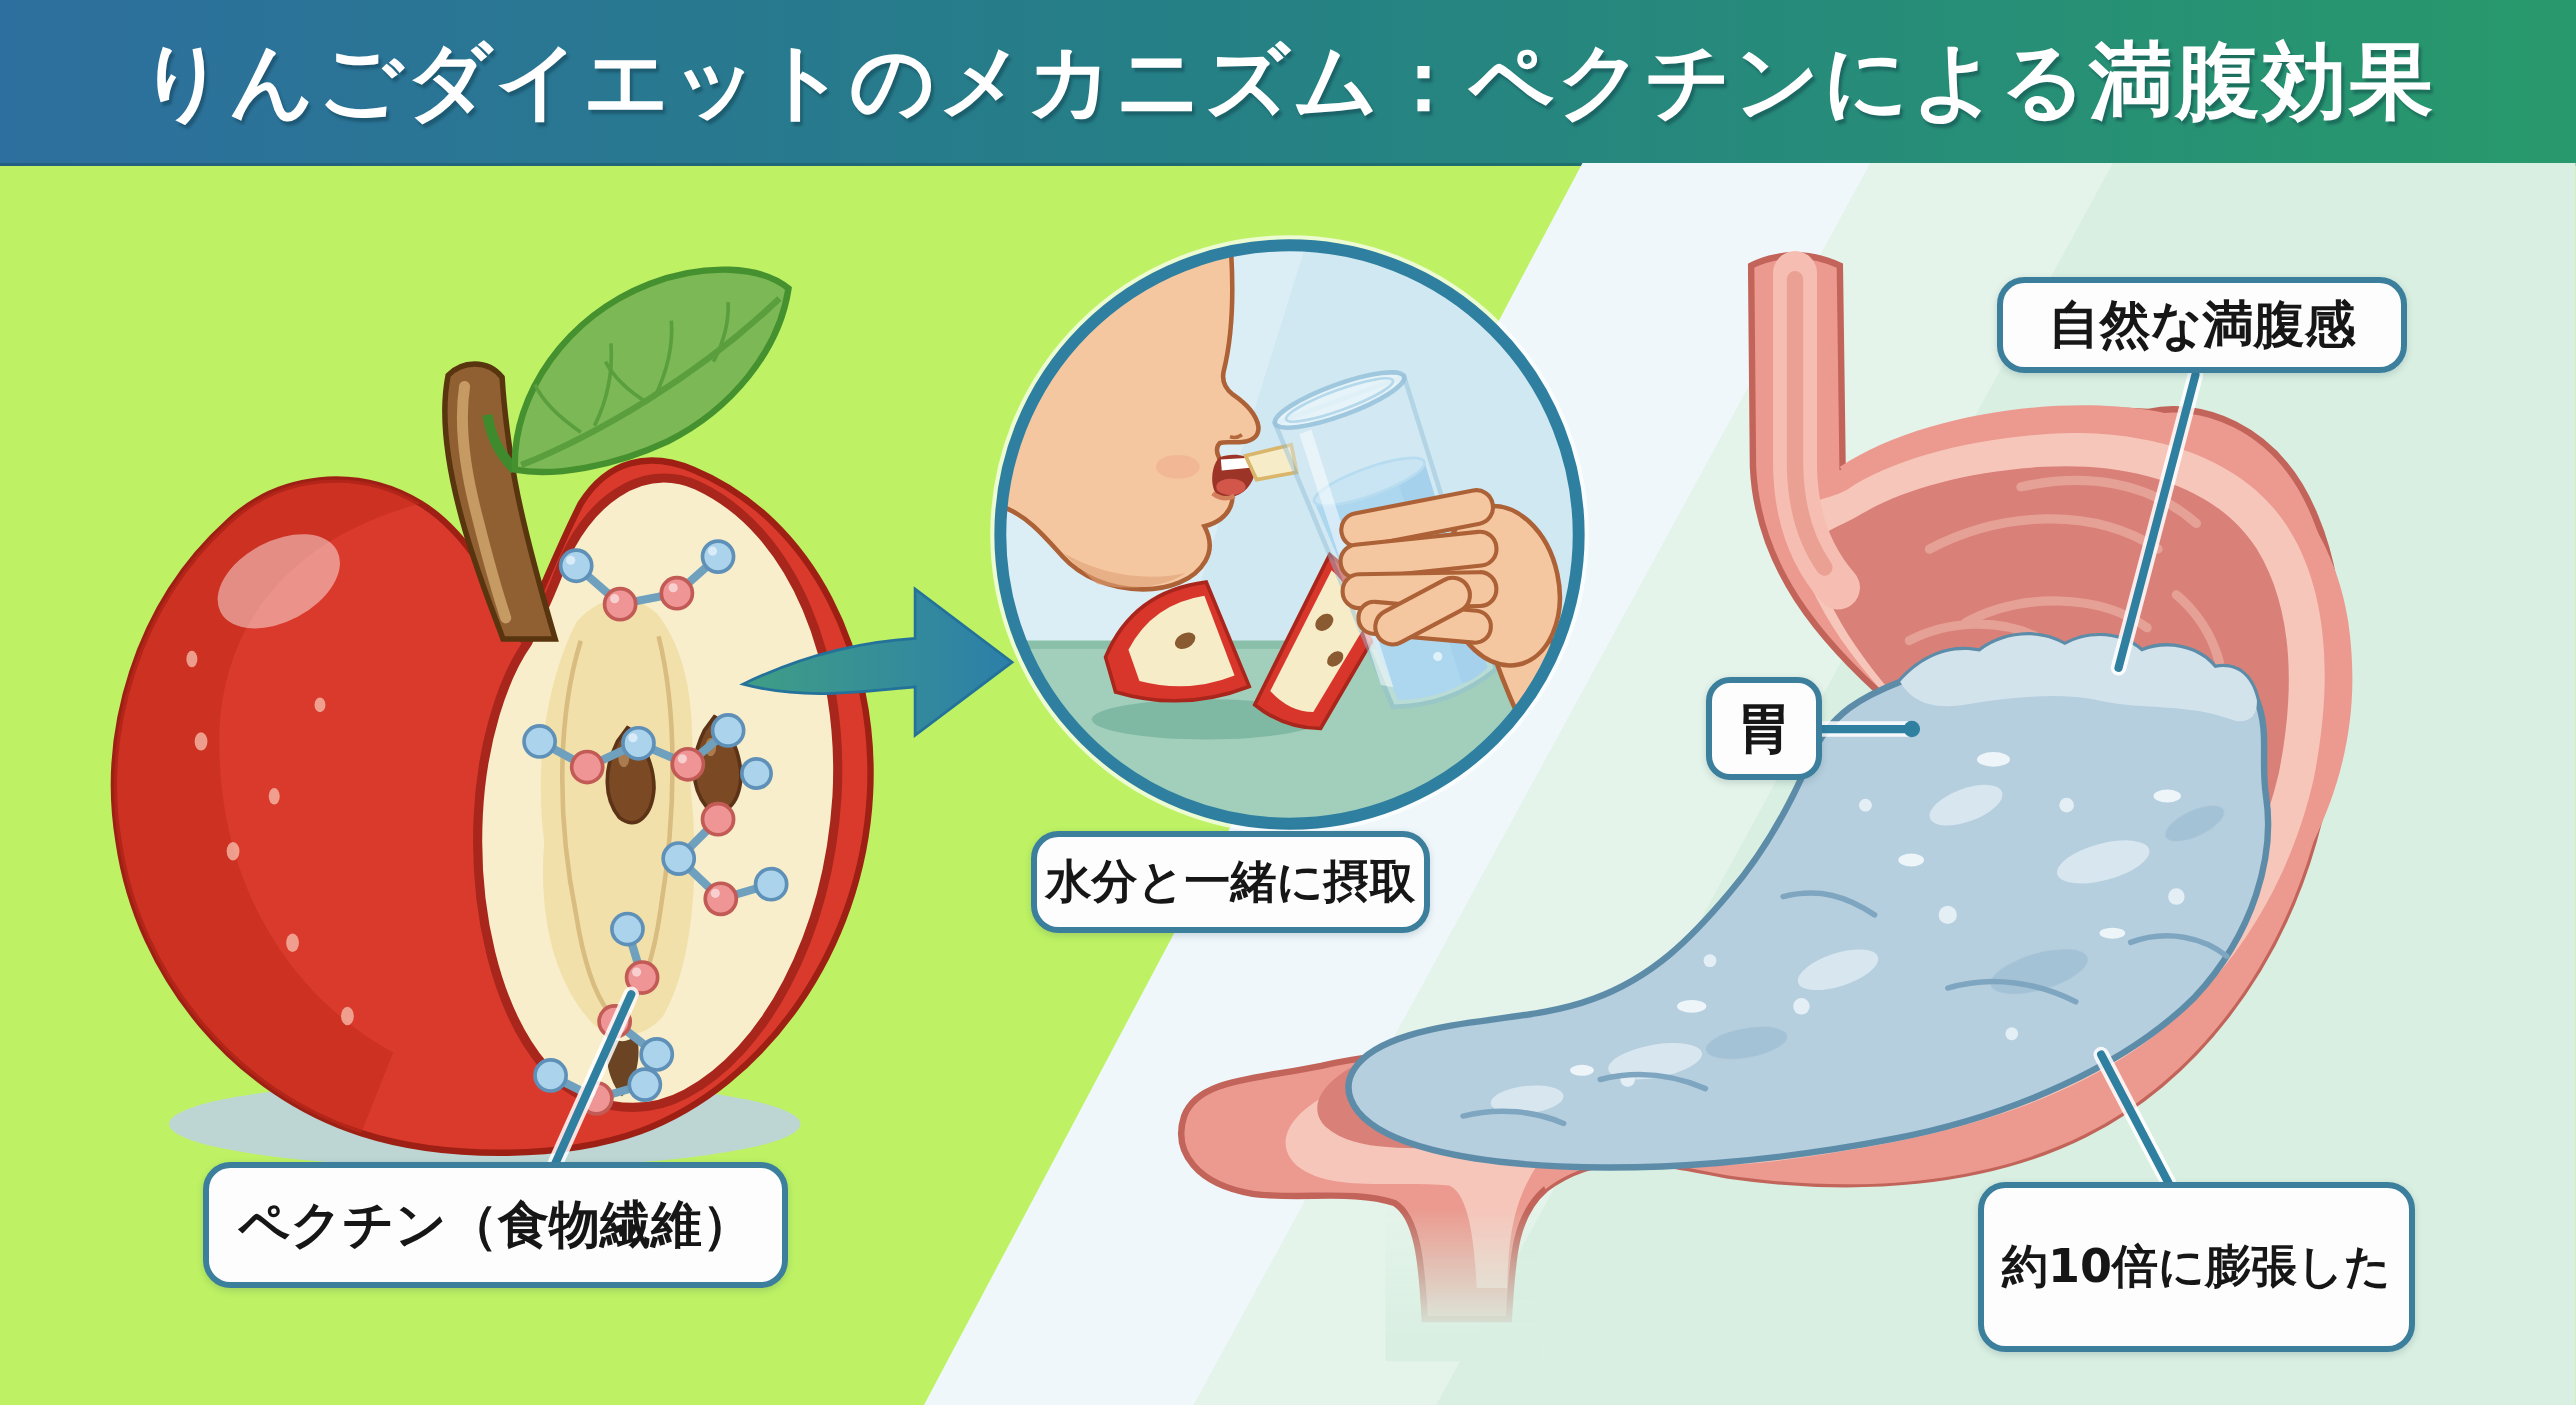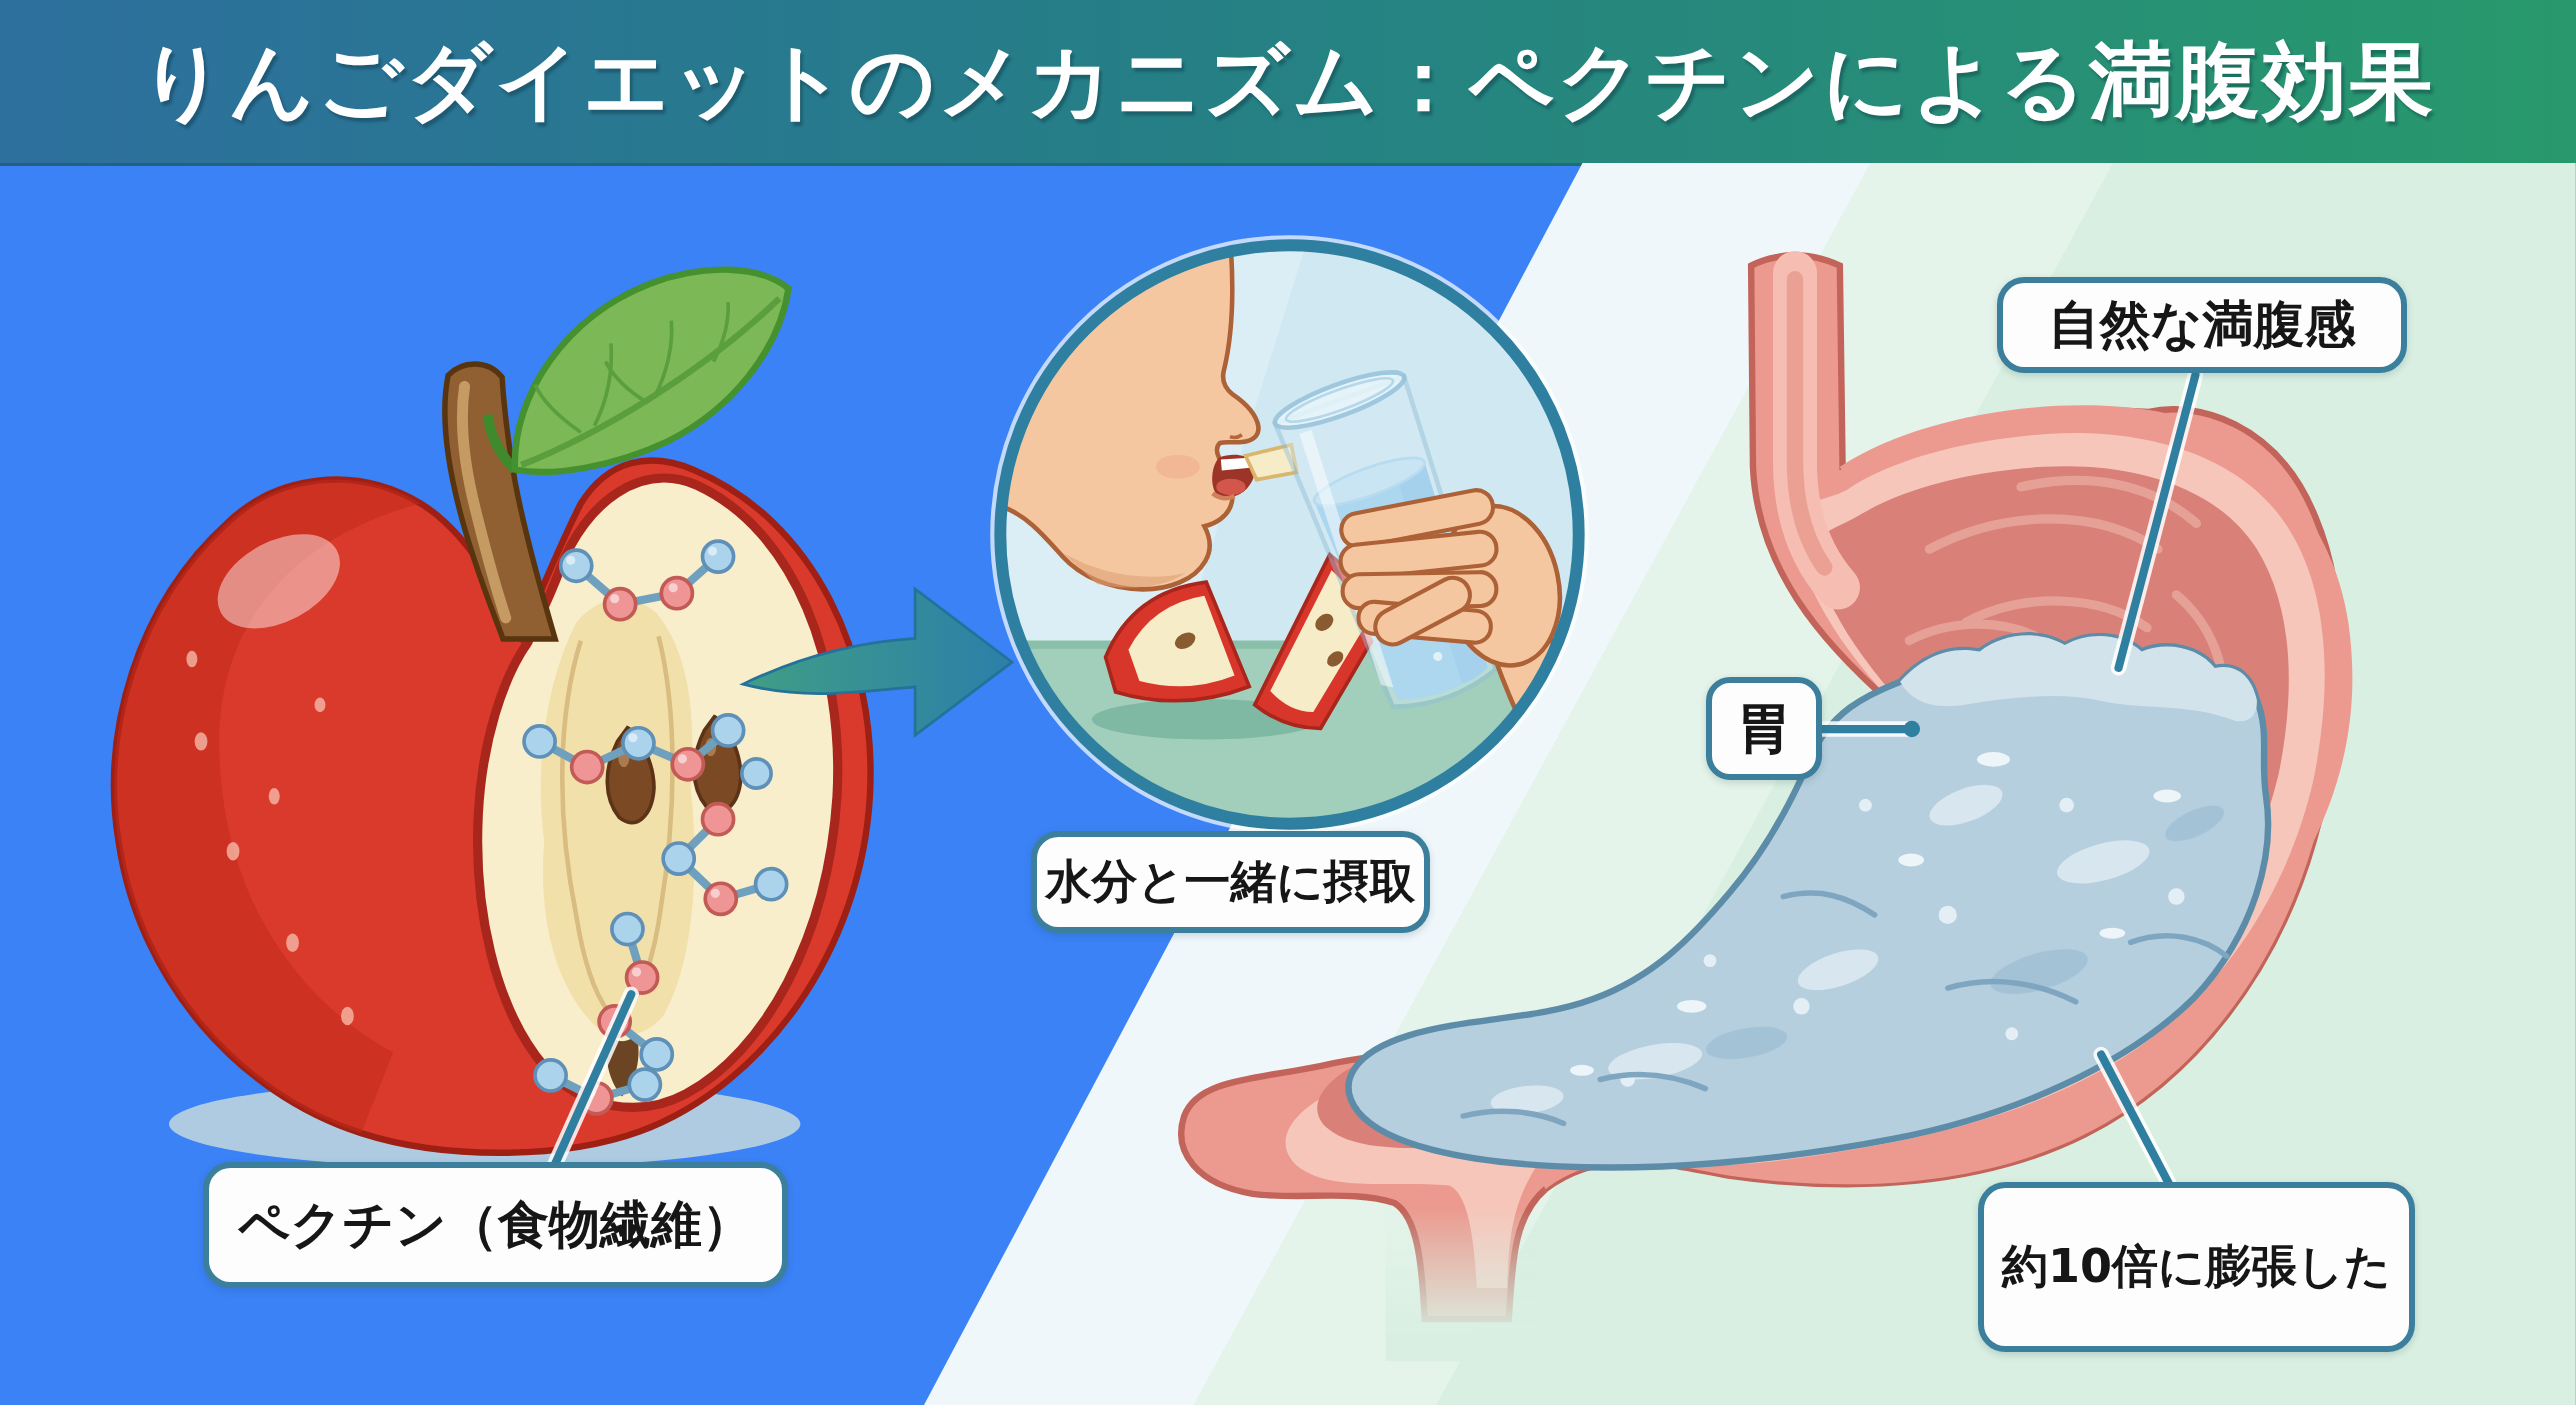--- a/index.html
+++ b/index.html
@@ -1,18 +1,18 @@
 <!DOCTYPE html>
 <html style="font-size:14.6px"><head>
 <meta charset="utf-8">
 <style>
   html,body{margin:0;padding:0;background:#9db3bd;}
   #canvas{
     position:relative;width:2576px;height:1405px;overflow:hidden;
-    background:#3b82f6;
+    background:#bef264;
     font-family:"DejaVu Sans","Liberation Sans",sans-serif;
   }
   .abs{position:absolute;}
   
   #header{
     left:0;top:0;width:2576px;height:163px;
     background:linear-gradient(90deg,#2d6f9e 0%,#257f86 45%,#28996c 100%);
     display:flex;align-items:center;justify-content:center;
     border-bottom:3.7px solid rgba(15,60,70,.30);
   }

